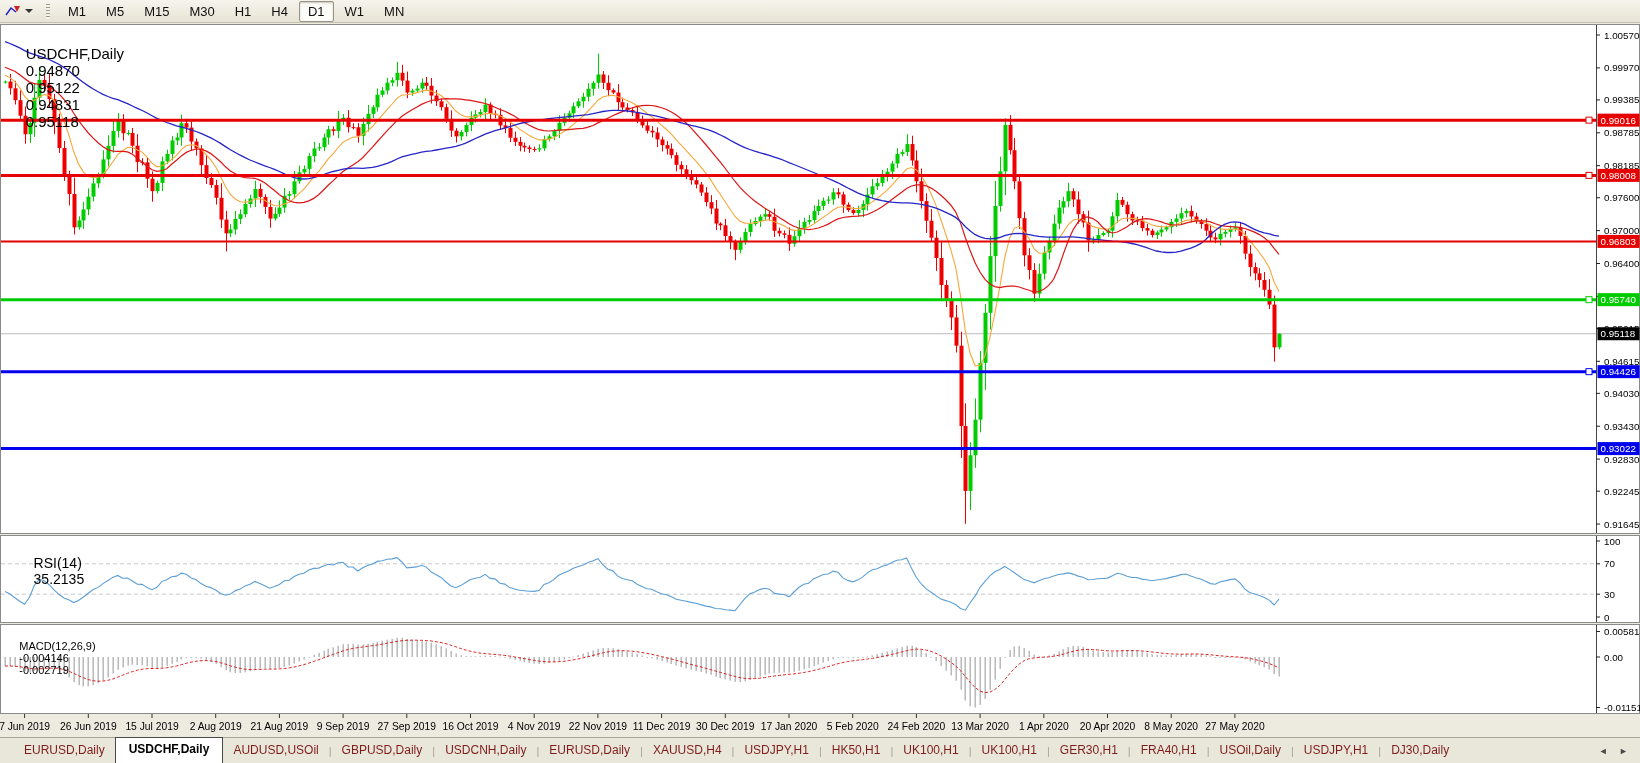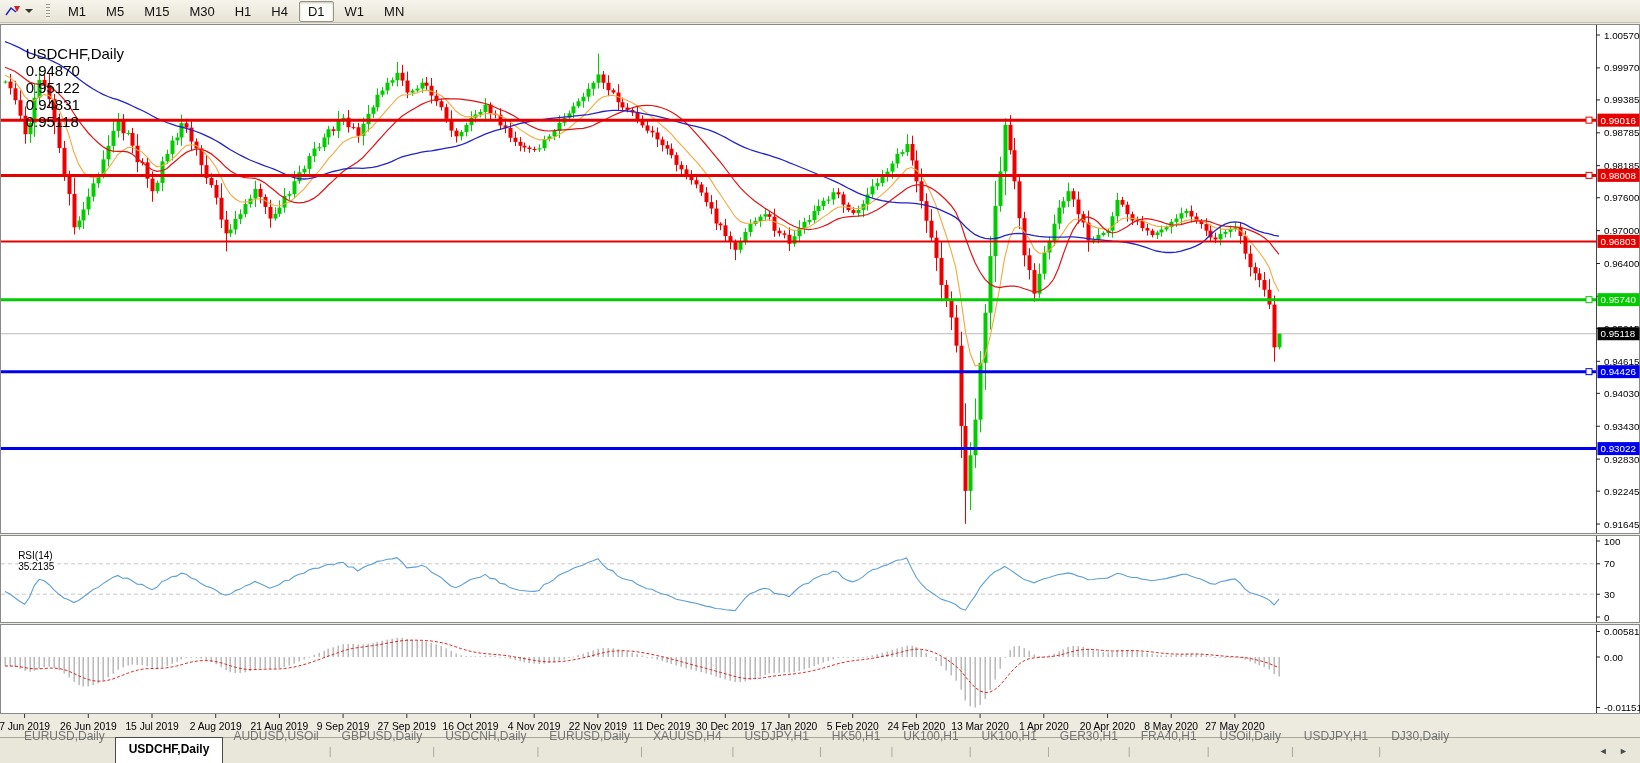--- a/index.html
+++ b/index.html
@@ -14,26 +14,26 @@
   .grip{width:4px;height:15px;margin:0 8px;
        background:repeating-linear-gradient(#9b978a 0 1px,#f4f2ea 1px 3px);}
   .tf{font-size:13px;color:#111;padding:2px 8px;margin:4px 1px;border:1px solid transparent;border-radius:2px;cursor:default;}
   .tf.active{background:#fcfcf9;border-color:#989486;box-shadow:inset 0 1px 2px #c9c5b7;text-align:right;}
   svg{position:absolute;left:0;}
   svg text{font-family:"Liberation Sans",sans-serif;}
   #svg-main{top:24px;}  #svg-rsi{top:535px;}  #svg-macd{top:624px;}  #svg-date{top:714px;}
   .overlay-label{position:absolute;z-index:6;font-size:15px;color:#000;white-space:pre;}
   .overlay-label span{margin-right:4px;}
   #legend{left:9px;top:28px;}
-  #rsi-label{left:7px;top:539px;font-size:10px;}
+  #rsi-label{left:18px;top:539px;font-size:14px;}
   #macd-label{left:7px;top:628px;font-size:11px;}
   .tabbar{position:absolute;left:0;bottom:0;width:1640px;height:26px;box-sizing:border-box;
        background:#E9E6DA;border-top:1px solid #a9a59a;display:flex;align-items:flex-end;
        padding-left:14px;}
-  .tab{font-size:12px;color:#737373;padding:4px 10px 20px;white-space:nowrap;cursor:default;}
+  .tab{font-size:12px;color:#7f1d1d;padding:4px 10px 6px;white-space:nowrap;cursor:default;}
   .tab.active{background:#fff;border:1px solid #4a4a4a;border-bottom:none;font-weight:bold;
        color:#000;padding:4px 13px 7px;}
   .tabsep{color:#a9a59a;padding:4px 0 6px;font-size:11px;}
   .tabnav{position:absolute;right:12px;bottom:7px;font-size:9px;color:#4a4a4a;}
   .tabnav span{margin-left:9px;cursor:default;}
 </style>
 </head>
 <body>
 
 <div id="app">
@@ -952,20 +952,25 @@
         <rect x="1249.5" y="33" width="1.4" height="4.577636570467149" fill="#B4B4B4"></rect>
         <rect x="1254.5" y="33" width="1.4" height="6.463130573655128" fill="#B4B4B4"></rect>
         <rect x="1258.5" y="33" width="1.4" height="8.289888170484545" fill="#B4B4B4"></rect>
         <rect x="1263.5" y="33" width="1.4" height="10.253096863284476" fill="#B4B4B4"></rect>
         <rect x="1268.5" y="33" width="1.4" height="12.61904828902557" fill="#B4B4B4"></rect>
         <rect x="1273.5" y="33" width="1.4" height="17.057951952173184" fill="#B4B4B4"></rect>
         <rect x="1278.5" y="33" width="1.4" height="19.47363655629877" fill="#B4B4B4"></rect>
       </g>
       <polyline points="5.0,42.0 9.9,42.0 14.8,42.2 19.7,42.7 24.6,43.6 29.5,44.4 34.4,44.9 39.3,44.8 44.2,44.5 49.1,44.1 54.0,44.1 58.9,44.5 63.8,45.5 68.7,47.1 73.6,49.3 78.5,51.7 83.4,53.8 88.3,55.6 93.2,56.7 98.1,57.2 103.0,57.1 107.9,56.3 112.8,55.0 117.7,53.1 122.6,51.2 127.5,49.3 132.4,47.6 137.3,46.2 142.2,45.2 147.1,44.7 152.0,44.5 156.9,44.5 161.8,44.2 166.7,43.8 171.6,43.0 176.5,42.0 181.4,40.7 186.3,39.3 191.2,38.1 196.1,37.2 201.0,36.7 205.9,36.6 210.8,36.9 215.7,37.5 220.6,38.7 225.5,40.2 230.4,41.8 235.3,43.2 240.2,44.4 245.1,45.2 250.0,45.6 254.9,45.6 259.8,45.4 264.7,45.2 269.6,45.1 274.5,45.1 279.4,44.9 284.3,44.5 289.2,43.9 294.1,43.0 299.0,41.9 303.9,40.6 308.8,39.1 313.7,37.4 318.6,35.7 323.5,33.9 328.4,32.1 333.3,30.4 338.2,28.6 343.1,26.9 348.0,25.5 352.9,24.4 357.8,23.6 362.7,23.0 367.6,22.3 372.5,21.7 377.4,20.9 382.3,20.1 387.2,19.2 392.1,18.3 397.0,17.4 401.9,16.7 406.8,16.3 411.7,16.2 416.6,16.2 421.5,16.3 426.4,16.6 431.3,17.0 436.2,17.7 441.1,18.6 446.0,19.7 450.9,21.2 455.8,22.8 460.7,24.5 465.6,26.0 470.5,27.3 475.4,28.3 480.3,29.1 485.2,29.6 490.1,30.0 495.0,30.4 499.9,30.9 504.8,31.4 509.7,32.1 514.6,32.9 519.5,33.8 524.4,34.7 529.3,35.6 534.2,36.4 539.1,37.1 544.0,37.6 548.9,37.9 553.8,37.9 558.7,37.7 563.6,37.3 568.5,36.6 573.4,35.8 578.3,34.9 583.2,33.8 588.1,32.7 593.0,31.4 597.9,30.1 602.8,28.9 607.7,27.9 612.6,27.2 617.5,26.8 622.4,26.7 627.3,26.9 632.2,27.2 637.1,27.8 642.0,28.5 646.9,29.4 651.8,30.4 656.7,31.5 661.6,32.6 666.5,33.8 671.4,35.0 676.3,36.3 681.2,37.7 686.1,39.0 691.0,40.4 695.9,41.7 700.8,42.9 705.7,44.3 710.6,45.6 715.5,47.0 720.4,48.4 725.3,49.8 730.2,51.2 735.1,52.5 740.0,53.7 744.9,54.4 749.8,54.7 754.7,54.6 759.6,54.2 764.5,53.6 769.4,52.7 774.3,52.0 779.2,51.4 784.1,50.8 789.0,50.3 793.9,49.9 798.8,49.3 803.7,48.5 808.6,47.6 813.5,46.5 818.4,45.3 823.3,44.0 828.2,42.6 833.1,41.1 838.0,39.7 842.9,38.5 847.8,37.5 852.7,36.8 857.6,36.2 862.5,35.7 867.4,35.0 872.3,34.3 877.2,33.5 882.1,32.5 887.0,31.5 891.9,30.4 896.8,29.2 901.7,28.0 906.6,26.7 911.5,25.7 916.4,25.2 921.3,25.3 926.2,26.1 931.1,27.4 936.0,29.3 940.9,31.9 945.8,34.8 950.7,38.2 955.6,41.9 960.5,46.6 965.4,52.6 970.3,58.5 975.2,63.6 980.1,67.1 985.0,68.6 989.9,68.1 994.8,65.6 999.7,61.5 1004.6,55.9 1009.5,49.9 1014.4,44.4 1019.3,39.9 1024.2,36.7 1029.1,34.7 1034.0,33.9 1038.9,33.5 1043.8,33.2 1048.7,32.9 1053.6,32.2 1058.5,31.3 1063.4,30.1 1068.3,28.6 1073.2,27.3 1078.1,26.3 1083.0,25.6 1087.9,25.4 1092.8,25.6 1097.7,25.9 1102.6,26.4 1107.5,26.8 1112.4,27.0 1117.3,26.9 1122.2,26.7 1127.1,26.6 1132.0,26.6 1136.9,26.7 1141.8,27.0 1146.7,27.4 1151.6,27.9 1156.5,28.5 1161.4,29.1 1166.3,29.6 1171.2,29.9 1176.1,30.1 1181.0,30.2 1185.9,30.1 1190.8,30.0 1195.7,30.0 1200.6,30.1 1205.5,30.4 1210.4,30.8 1215.3,31.3 1220.2,31.8 1225.1,32.2 1230.0,32.6 1234.9,32.8 1239.8,33.1 1244.7,33.6 1249.6,34.4 1254.5,35.4 1259.4,36.6 1264.3,37.9 1269.2,39.5 1274.1,41.6 1279.0,43.8" fill="none" stroke="#DD2222" stroke-width="1" stroke-dasharray="3 2"></polyline>
     </svg>
+  <div class="overlay-label" id="macd-label">
+    <span>MACD(12,26,9)</span>
+    <span>-0.004146</span>
+    <span>-0.002719</span>
+  </div>
 
   <svg id="svg-date" width="1640" height="23">
       <line x1="24.6" y1="0" x2="24.6" y2="4" stroke="#333"></line>
       <text x="24.6" y="16" font-size="10.3" fill="#000" text-anchor="middle">7 Jun 2019</text>
       <line x1="88.30000000000001" y1="0" x2="88.30000000000001" y2="4" stroke="#333"></line>
       <text x="88.30000000000001" y="16" font-size="10.3" fill="#000" text-anchor="middle">26 Jun 2019</text>
       <line x1="152" y1="0" x2="152" y2="4" stroke="#333"></line>
       <text x="152" y="16" font-size="10.3" fill="#000" text-anchor="middle">15 Jul 2019</text>
       <line x1="215.70000000000002" y1="0" x2="215.70000000000002" y2="4" stroke="#333"></line>
       <text x="215.70000000000002" y="16" font-size="10.3" fill="#000" text-anchor="middle">2 Aug 2019</text>

